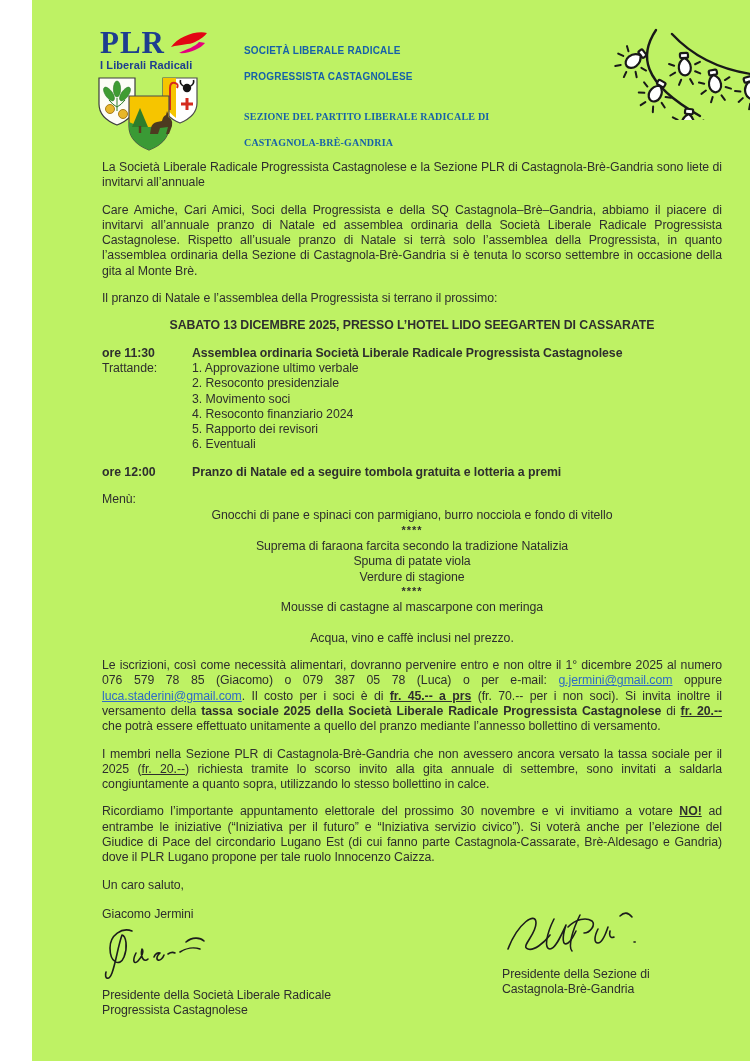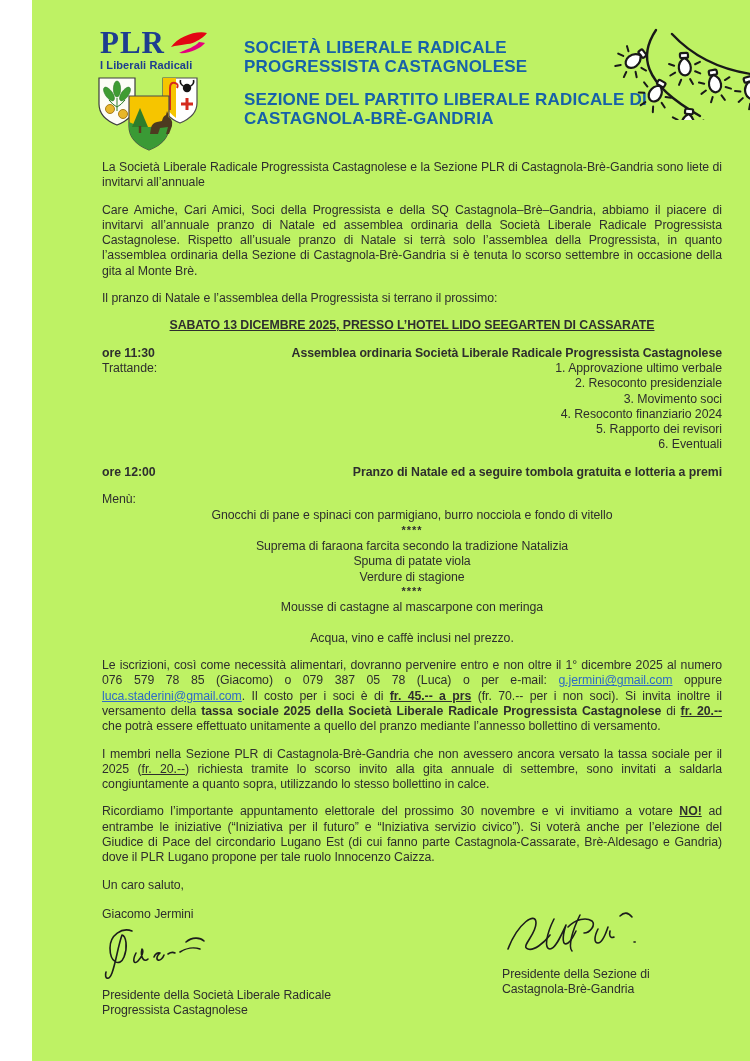--- a/index.html
+++ b/index.html
@@ -16,42 +16,42 @@
   .logo-top{display:flex;align-items:flex-start;gap:4px;}
   .plr-text{
     font-family:"Liberation Serif", serif;font-weight:700;font-size:31px;
     line-height:30px;color:var(--logo-navy,#1E3D8F);letter-spacing:1px;
   }
   .flame{margin-top:2px;}
   .tagline{font-size:11px;font-weight:700;color:var(--logo-navy,#1E3D8F);margin-top:1px;letter-spacing:0.1px;}
   .arms{margin-top:4px;margin-left:-4px;}
   .titles{position:absolute;left:144px;top:10px;width:420px;}
   .org-title,.section-title{
-    font-size:17px;font-weight:700;color:var(--header-blue,#1761A9);
-    line-height:19px;letter-spacing:0.2px;white-space:pre-line;margin:0;
-  }
-  .section-title{margin-top:14px;}
+    font-size:10px;font-weight:700;color:var(--header-blue,#1761A9);
+    line-height:26px;letter-spacing:0.2px;white-space:pre-line;margin:0;
+  }
+  .section-title{margin-top:14px;font-family:Liberation Serif, serif;}
   .lights{position:absolute;right:8px;top:-20px;}
 
   
   .content{
     position:absolute;left:70px;top:160px;width:620px;
     font-size:12.3px;line-height:15.3px;letter-spacing:-0.05px;
   }
   p{margin:0 0 12px 0;}
   .just{text-align:justify;}
   .center{text-align:center;}
   .bold{font-weight:700;}
-  .underline{text-decoration:underline;}
+  .underline{}
   .pre{white-space:pre-line;}
 
   .program{margin-bottom:12px;}
   .prow{display:flex;}
   .ptime{flex:0 0 90px;}
-  .pdesc{flex:1;text-align:right;}
+  .pdesc{flex:1;}
   .gap-above{margin-top:12px;}
 
   .menu-block{margin-bottom:12px;}
   .menu-label{margin-bottom:1px;}
   .menu-lines{text-align:center;}
   .menu-lines > div{min-height:15.3px;}
   .stars{font-size:11px;font-weight:700;letter-spacing:1px;line-height:13px;}
 
   .email-link{color:var(--link-blue,#2F6BC6);text-decoration:underline;cursor:pointer;}
 

